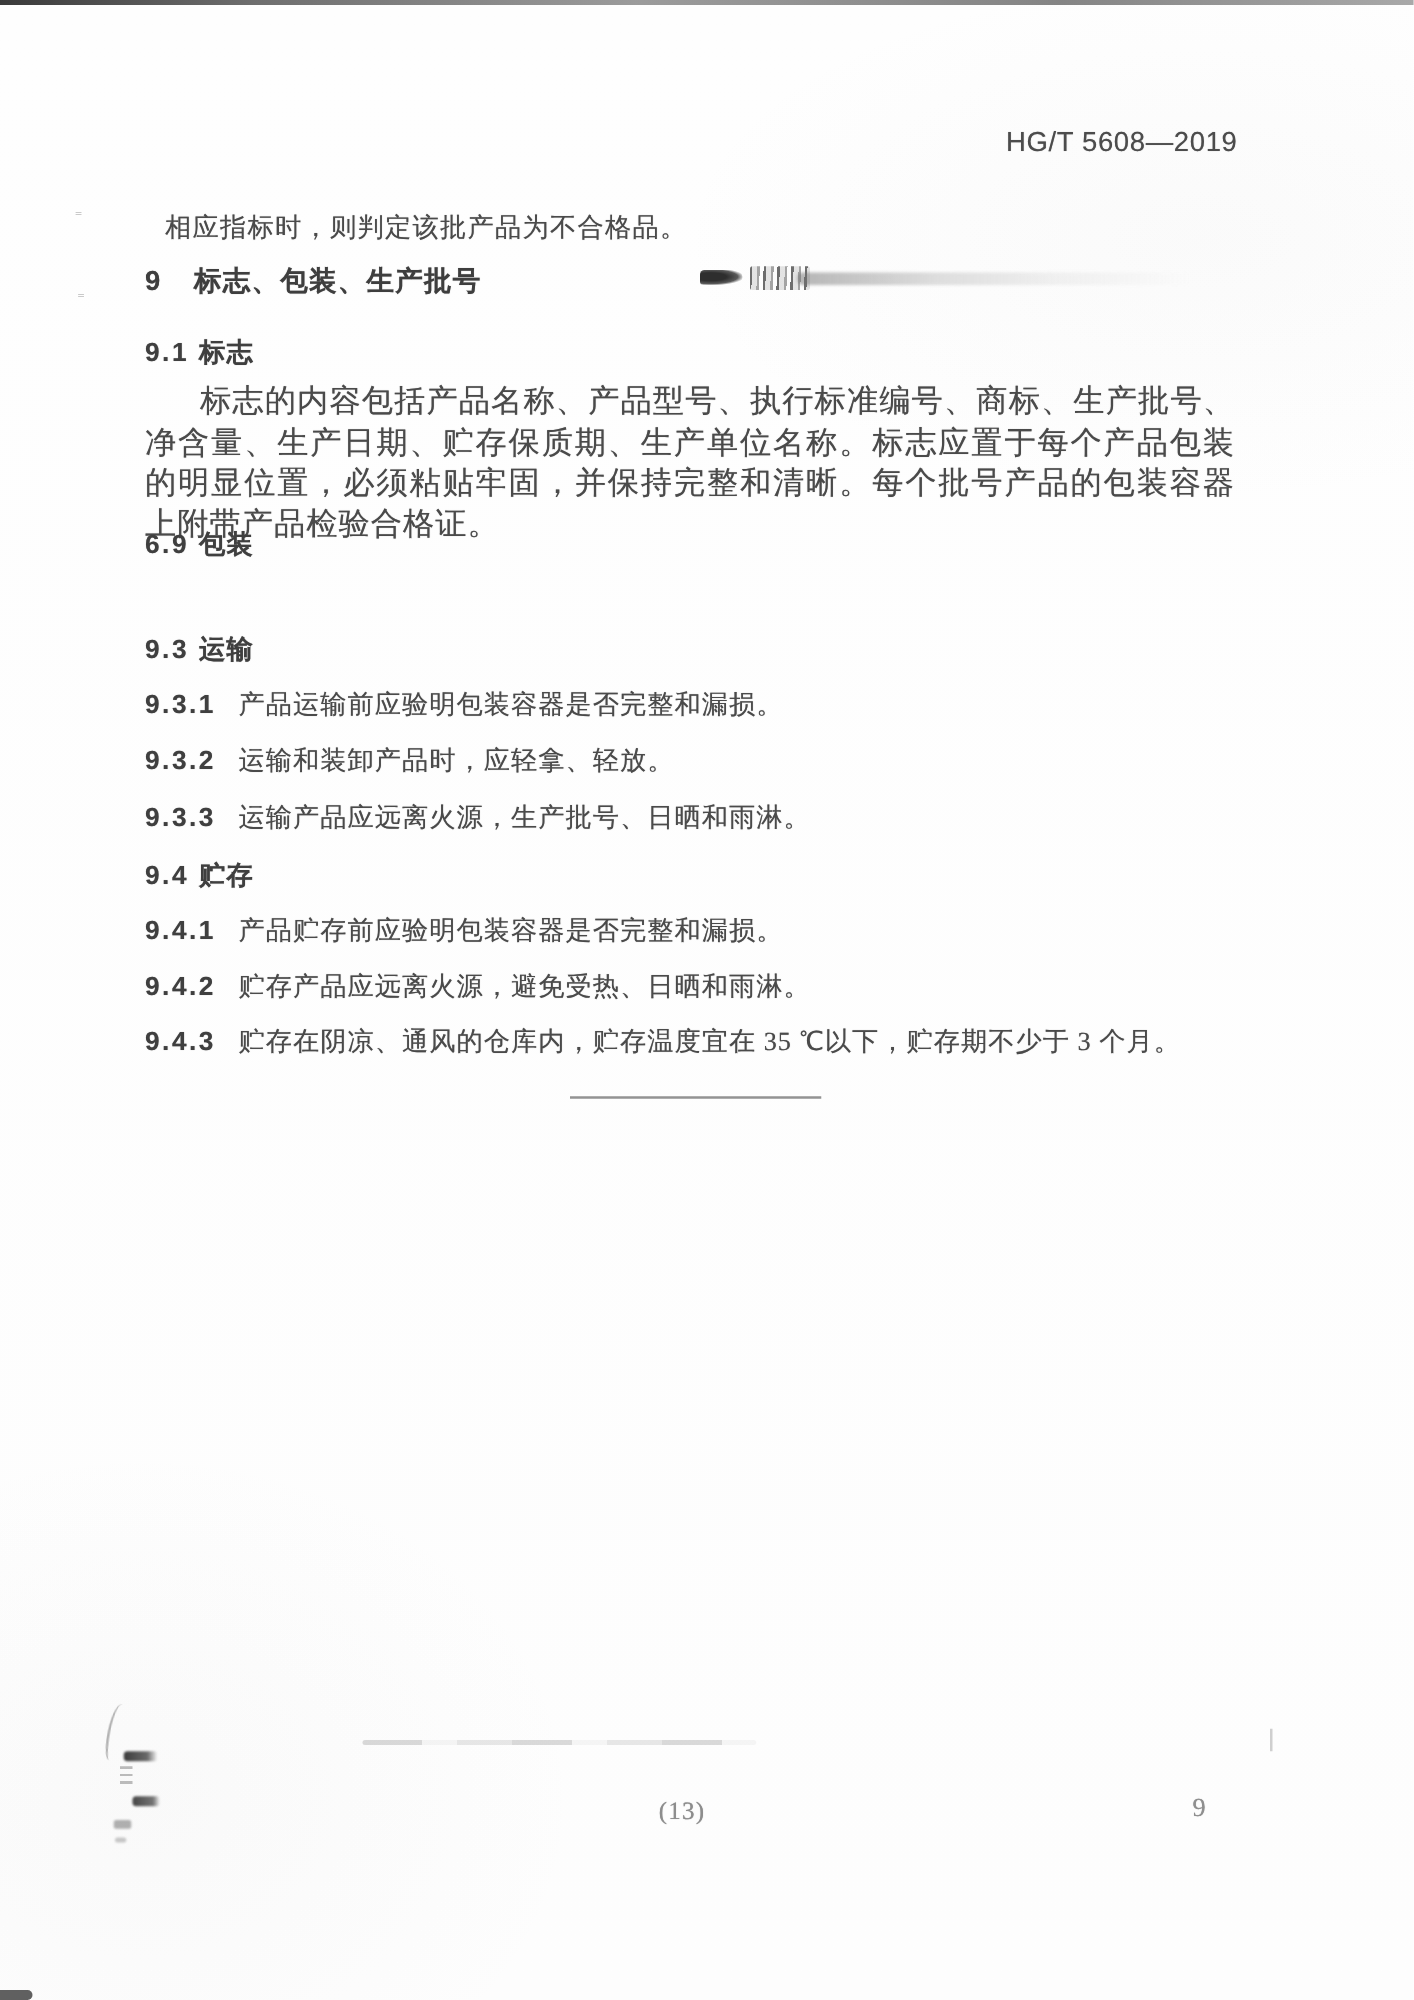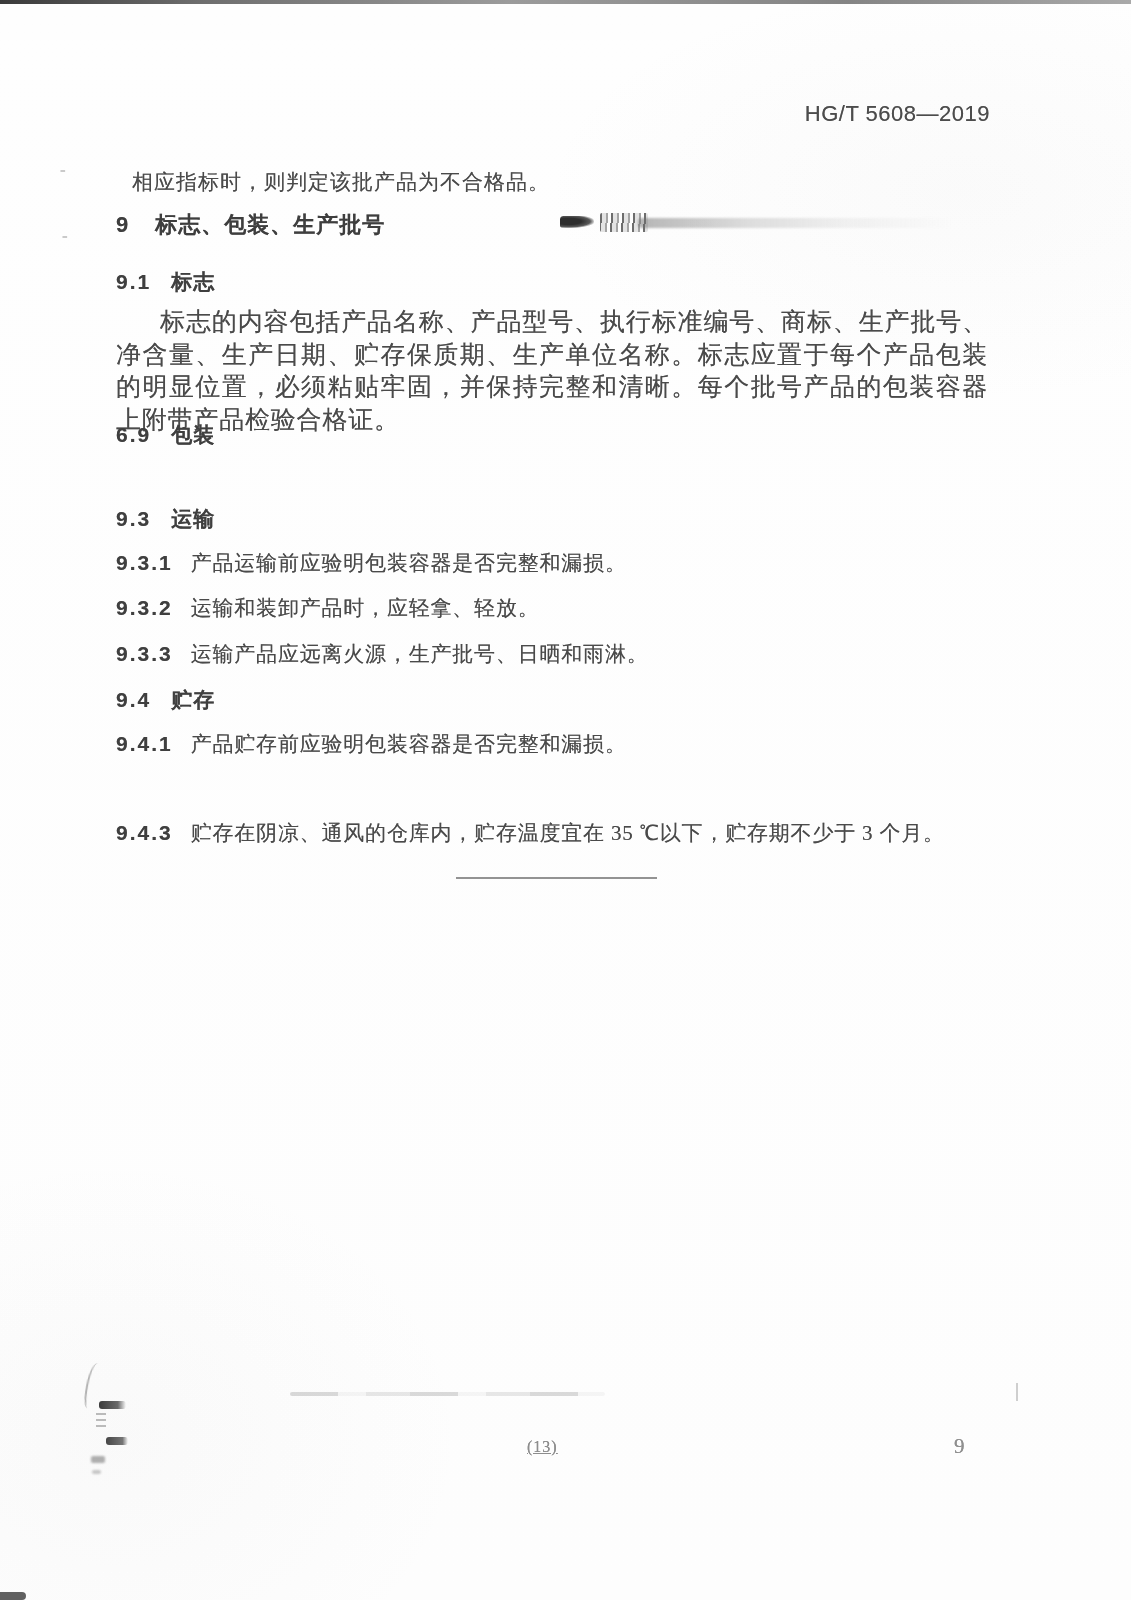--- a/index.html
+++ b/index.html
@@ -47,21 +47,21 @@
     font-weight: bold; font-size: 22px; color: #3e3e3e;
     letter-spacing: 1px;
   }
   .h1 .hnum { margin-right: 26px; }
   .h2 {
     position: absolute; left: 116px;
     font-family: "Liberation Sans", sans-serif;
     font-weight: bold; font-size: 21px; color: #3f3f3f;
     letter-spacing: 1px;
   }
-  .h2 .hnum { margin-right: 20px; letter-spacing: 2px; }
+  .h2 .hnum { margin-right: 8px; letter-spacing: 2px; }
   .para {
     position: absolute; left: 116px; width: 872px; margin: 0;
     font-size: 25px; line-height: 32.5px; letter-spacing: 0.8px;
     text-align: justify; color: #4a4a4a;
   }
   .para.indent { text-indent: 44px; }
   .clause {
     position: absolute; left: 116px; width: 940px;
     font-size: 21px; color: #4a4a4a; letter-spacing: 0.8px;
   }
@@ -69,21 +69,21 @@
     font-family: "Liberation Sans", sans-serif;
     font-weight: bold; color: #3f3f3f; letter-spacing: 2px;
     margin-right: 18px;
   }
   .end-rule {
     position: absolute; left: 456px; top: 877px; width: 201px; height: 2px;
     background: #878787; opacity: .9;
   }
   .footer-center {
     position: absolute; left: 527px; top: 1438px;
-    font-size: 16px; color: #8d8d8d; letter-spacing: 1px; text-decoration: underline;
+    font-size: 20px; color: #8d8d8d; letter-spacing: 1px;
   }
   .footer-page {
     position: absolute; left: 954px; top: 1434px;
     font-size: 21px; color: #8f8f8f;
   }
 
   
   .smudge-9 { position: absolute; left: 560px; top: 213px; width: 400px; height: 22px; }
   .smudge-9 .blob {
     position: absolute; left: 0; top: 3px; width: 34px; height: 12px;
@@ -199,20 +199,23 @@
   </div>
 
   <div class="h2 txt" style="top:686px">
     <span class="hnum">9.4</span><span>贮存</span>
   </div>
 
   <div class="clause txt" style="top:730px">
     <span class="cnum">9.4.1</span><span>产品贮存前应验明包装容器是否完整和漏损。</span>
   </div>
 
+  <div class="clause txt" style="top:775px">
+    <span class="cnum">9.4.2</span><span>贮存产品应远离火源，避免受热、日晒和雨淋。</span>
+  </div>
 
   <div class="clause txt" style="top:819px">
     <span class="cnum">9.4.3</span><span>贮存在阴凉、通风的仓库内，贮存温度宜在 35 ℃以下，贮存期不少于 3 个月。</span>
   </div>
 
   <div class="end-rule"></div>
 
   <div class="bl-curve"></div>
   <div class="bl-blob1"></div>
   <div class="bl-mid"></div>

